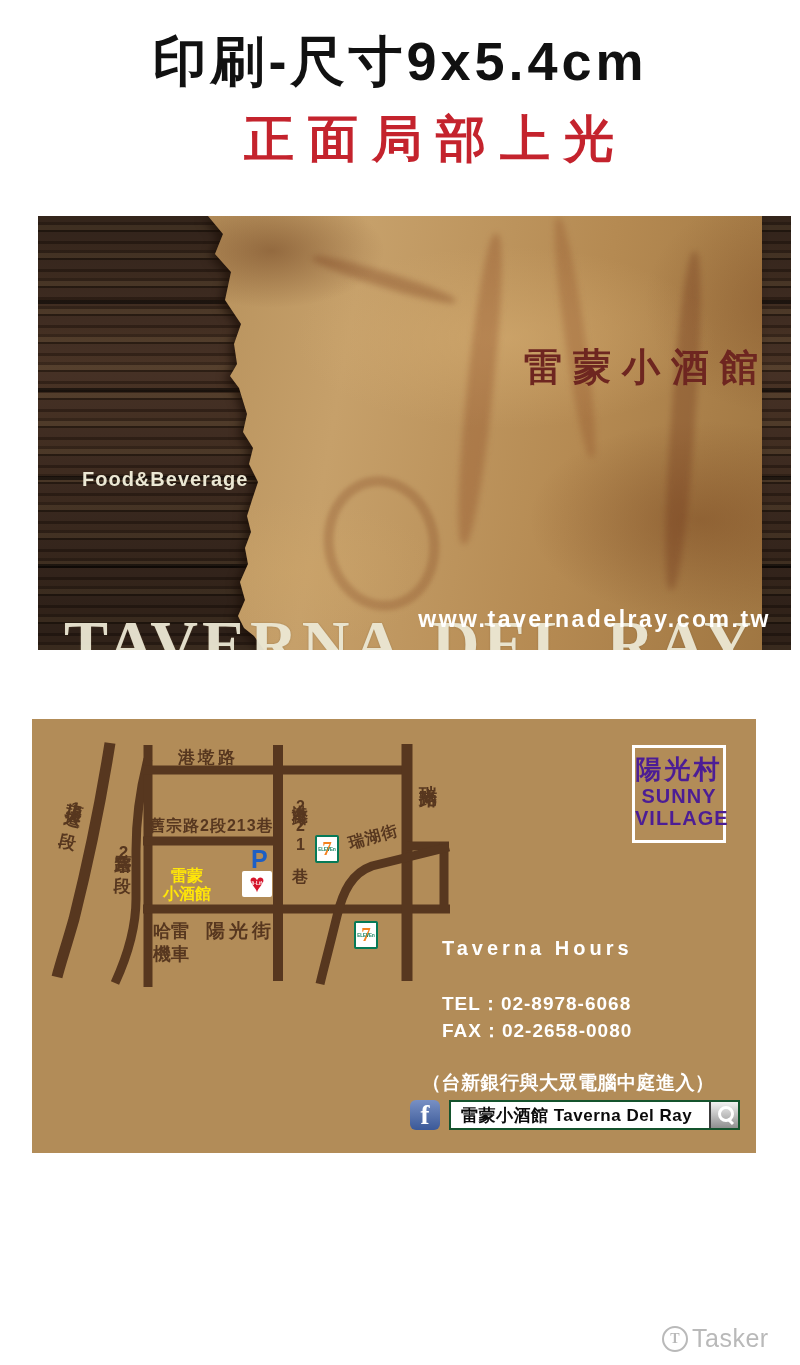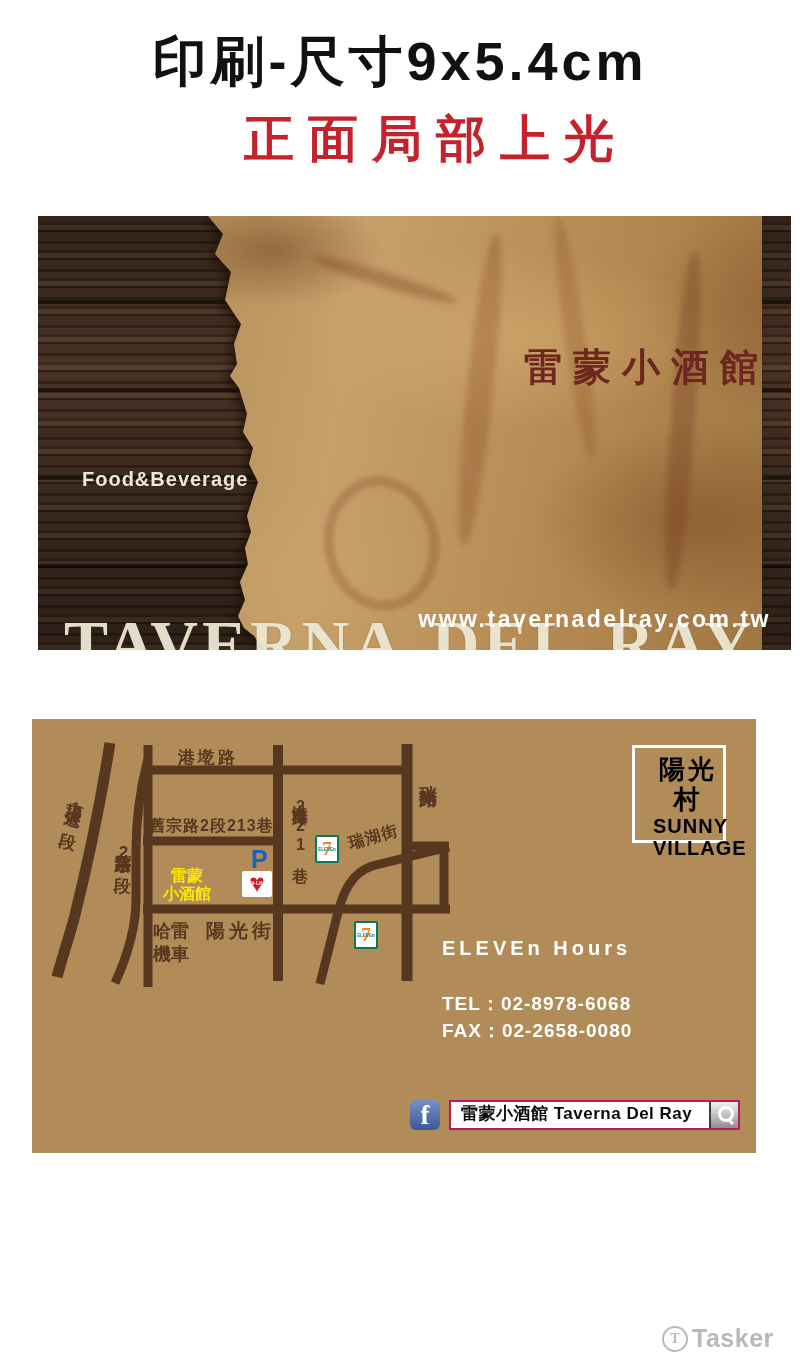--- a/index.html
+++ b/index.html
@@ -78,50 +78,50 @@
   .hilife .hl-txt{position:absolute;top:9px;left:0;width:100%;text-align:center;
     color:#fff;font-size:5px;font-weight:bold;}
   .seven{position:absolute;width:24px;height:28px;background:#fff;border:2px solid var(--seven-green,#067a57);
     box-sizing:border-box;display:flex;align-items:center;justify-content:center;border-radius:2px;}
   .seven .s7{color:var(--seven-orange,#f5821f);font-size:19px;font-weight:bold;font-family:"Liberation Serif",serif;}
   .seven .s11{position:absolute;top:10px;left:0;width:100%;text-align:center;
     color:var(--seven-green,#067a57);font-size:4.5px;font-weight:bold;letter-spacing:0;}
   .seven1{left:283px;top:116px;}
   .seven2{left:322px;top:202px;}
   .badge{position:absolute;left:600px;top:26px;width:94px;height:98px;border:3px solid #fff;
-    box-sizing:border-box;text-align:center;color:#000000;padding-left:18px;}
+    box-sizing:border-box;text-align:center;color:#4c1d95;}
   .badge-zh{font-size:26px;font-weight:bold;letter-spacing:3px;margin-top:7px;line-height:1.15;}
   .badge-en{font-size:20px;font-weight:bold;letter-spacing:1px;line-height:1.1;transform:scaleY(1.05);}
   .info{position:absolute;color:#fff;white-space:nowrap;font-weight:bold;}
   .i-open{left:410px;top:218px;font-size:20px;letter-spacing:4px;}
   .i-days{left:410px;top:242px;font-size:22px;letter-spacing:2px;}
   .i-days .hours{font-size:19px;letter-spacing:0.5px;margin-left:6px;}
   .i-tel{left:410px;top:272px;font-size:19px;letter-spacing:1px;}
   .i-fax{left:410px;top:299px;font-size:19px;letter-spacing:1px;}
   .i-addr{left:408px;top:322px;font-size:21px;letter-spacing:0.5px;}
   .i-note{left:390px;top:351px;font-size:19px;letter-spacing:0.5px;}
   .fb-row{position:absolute;left:378px;top:381px;display:flex;align-items:center;gap:9px;}
   .fb-icon{width:30px;height:30px;border-radius:6px;background:linear-gradient(#7890c4,var(--facebook-blue,#3b5998));
     color:#fff;font-family:"Liberation Serif",serif;font-weight:bold;font-size:27px;
     display:flex;align-items:flex-end;justify-content:center;line-height:30px;overflow:hidden;}
-  .fb-bar{width:291px;height:30px;background:#fff;border:2px solid #be185d;box-sizing:border-box;
-    display:flex;}
+  .fb-bar{width:291px;height:30px;background:#fff;border:2px solid #14532d;box-sizing:border-box;
+    display:flex;align-items:center;}
   .fb-text{flex:1;padding-left:10px;font-size:17px;font-weight:bold;color:#0b0b0b;letter-spacing:0.5px;white-space:nowrap;}
   .mag-btn{width:29px;height:100%;border-left:2px solid #3c3c3c;background:linear-gradient(#f2f2f2,#8f8f8f);
     position:relative;box-sizing:border-box;}
   .mag-circle{position:absolute;left:7px;top:4px;width:10px;height:10px;border:3px solid #fff;border-radius:50%;}
   .mag-handle{position:absolute;left:18px;top:16px;width:3px;height:7px;background:#fff;transform:rotate(-45deg);}
 
   
   .tasker{position:absolute;left:662px;top:1324px;display:flex;align-items:center;gap:4px;
     color:var(--watermark-gray,#b9b9b9);}
   .tasker-ring{width:22px;height:22px;border:2.5px solid var(--watermark-gray,#b9b9b9);border-radius:50%;
     display:flex;align-items:center;justify-content:center;font-family:"Liberation Serif",serif;
     font-size:14px;font-weight:bold;}
-  .tasker-name{font-size:25px;font-weight:bold;letter-spacing:0.5px;}
+  .tasker-name{font-size:25px;font-weight:normal;letter-spacing:0.5px;}
 </style>
 </head>
 <body>
 
 <div class="hdr-title">印刷-尺寸9x5.4cm</div>
 <div class="hdr-sub">正面局部上光</div>
 
 <div class="card-front">
   <div class="wood"></div>
   <div class="paper-wrap">
@@ -184,23 +184,24 @@
     <span class="s7">7</span>
     <span class="s11">ELEVEn</span>
   </div>
 
   <div class="badge">
     <div class="badge-zh">陽光村</div>
     <div class="badge-en">SUNNY</div>
     <div class="badge-en">VILLAGE</div>
   </div>
 
-  <div class="info i-open">ELEVEn Hours</div>
+  <div class="info i-open">Taverna Hours</div>
   <div class="info i-tel">TEL：02-8978-6068</div>
   <div class="info i-fax">FAX：02-2658-0080</div>
+  <div class="info i-note">（台新銀行與大眾電腦中庭進入）</div>
 
   <div class="fb-row">
     <div class="fb-icon">f</div>
     <div class="fb-bar">
       <span class="fb-text">雷蒙小酒館 Taverna Del Ray</span>
       <span class="mag-btn">
         <span class="mag-circle"></span>
         <span class="mag-handle"></span>
       </span>
     </div>

